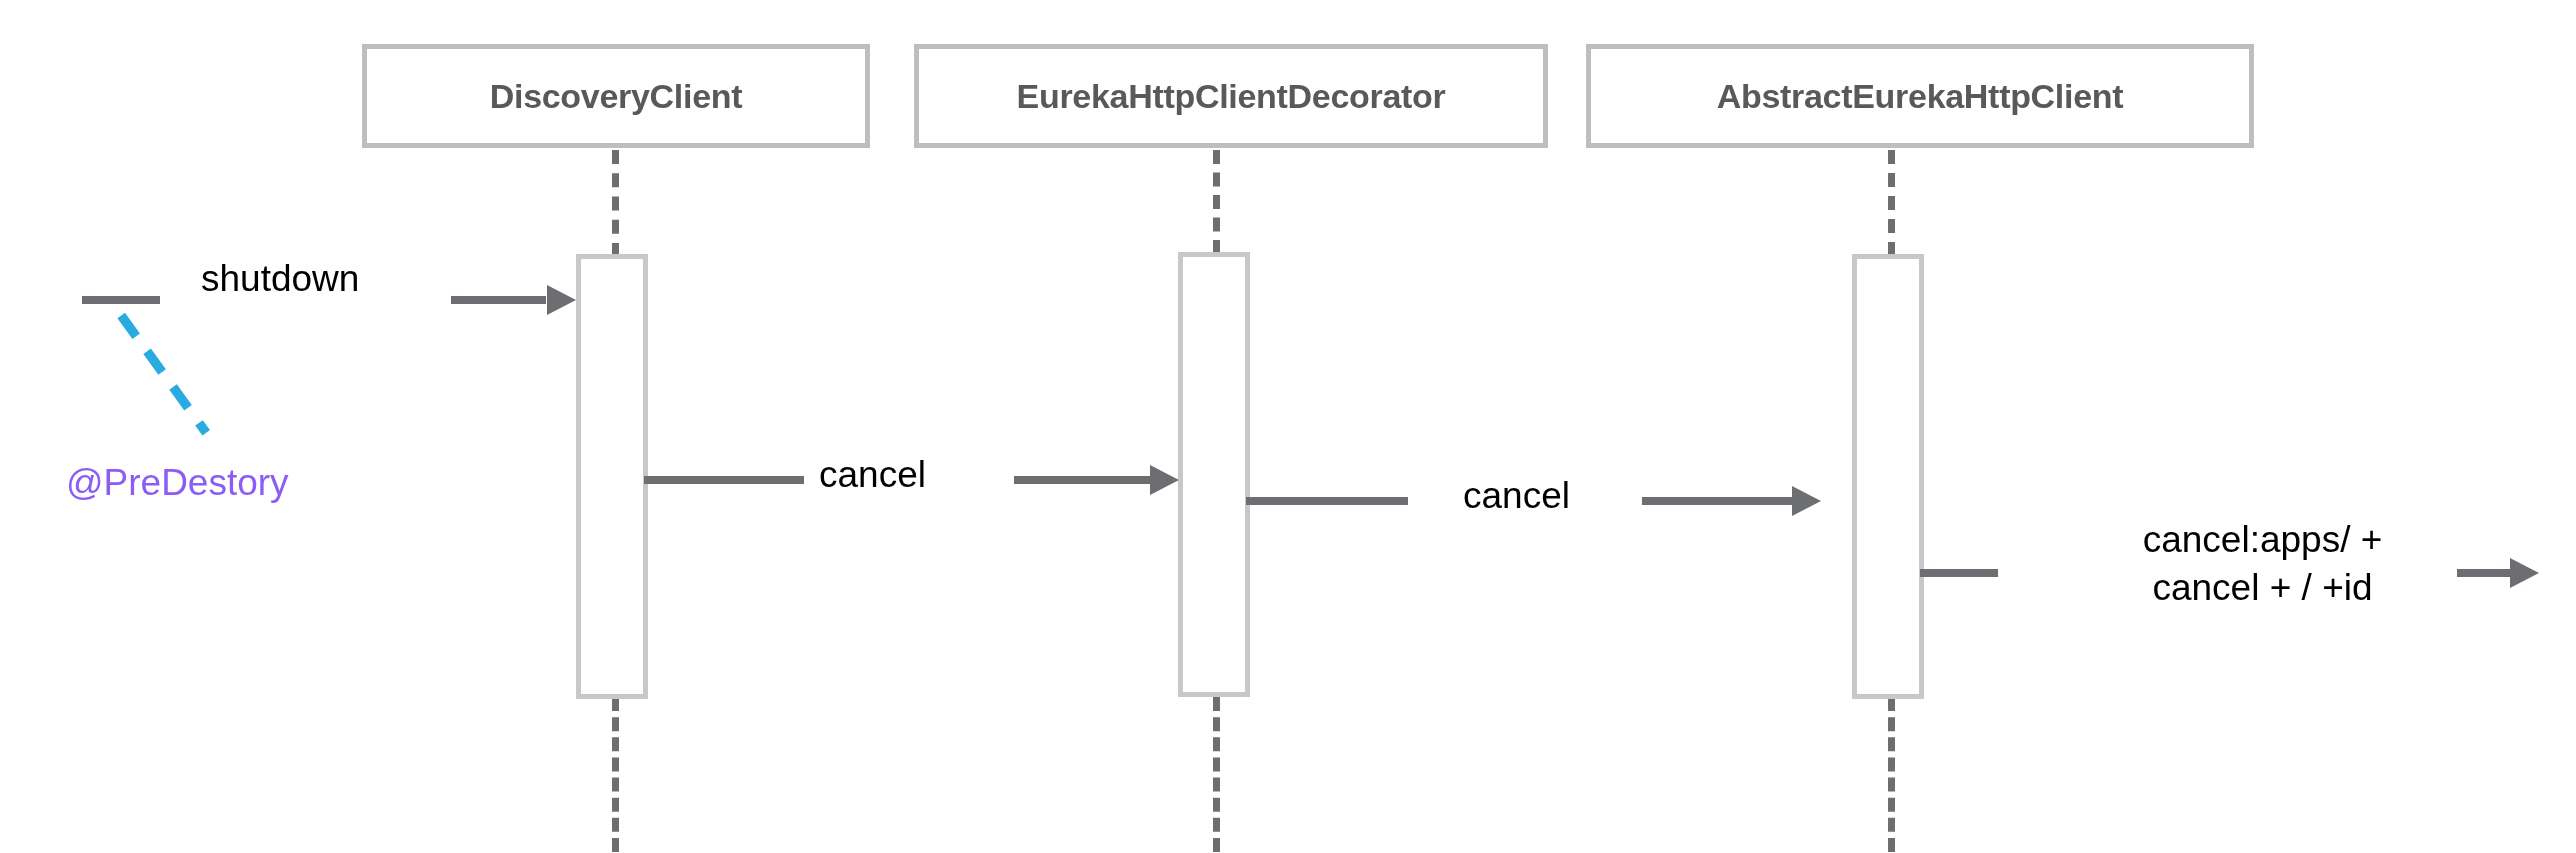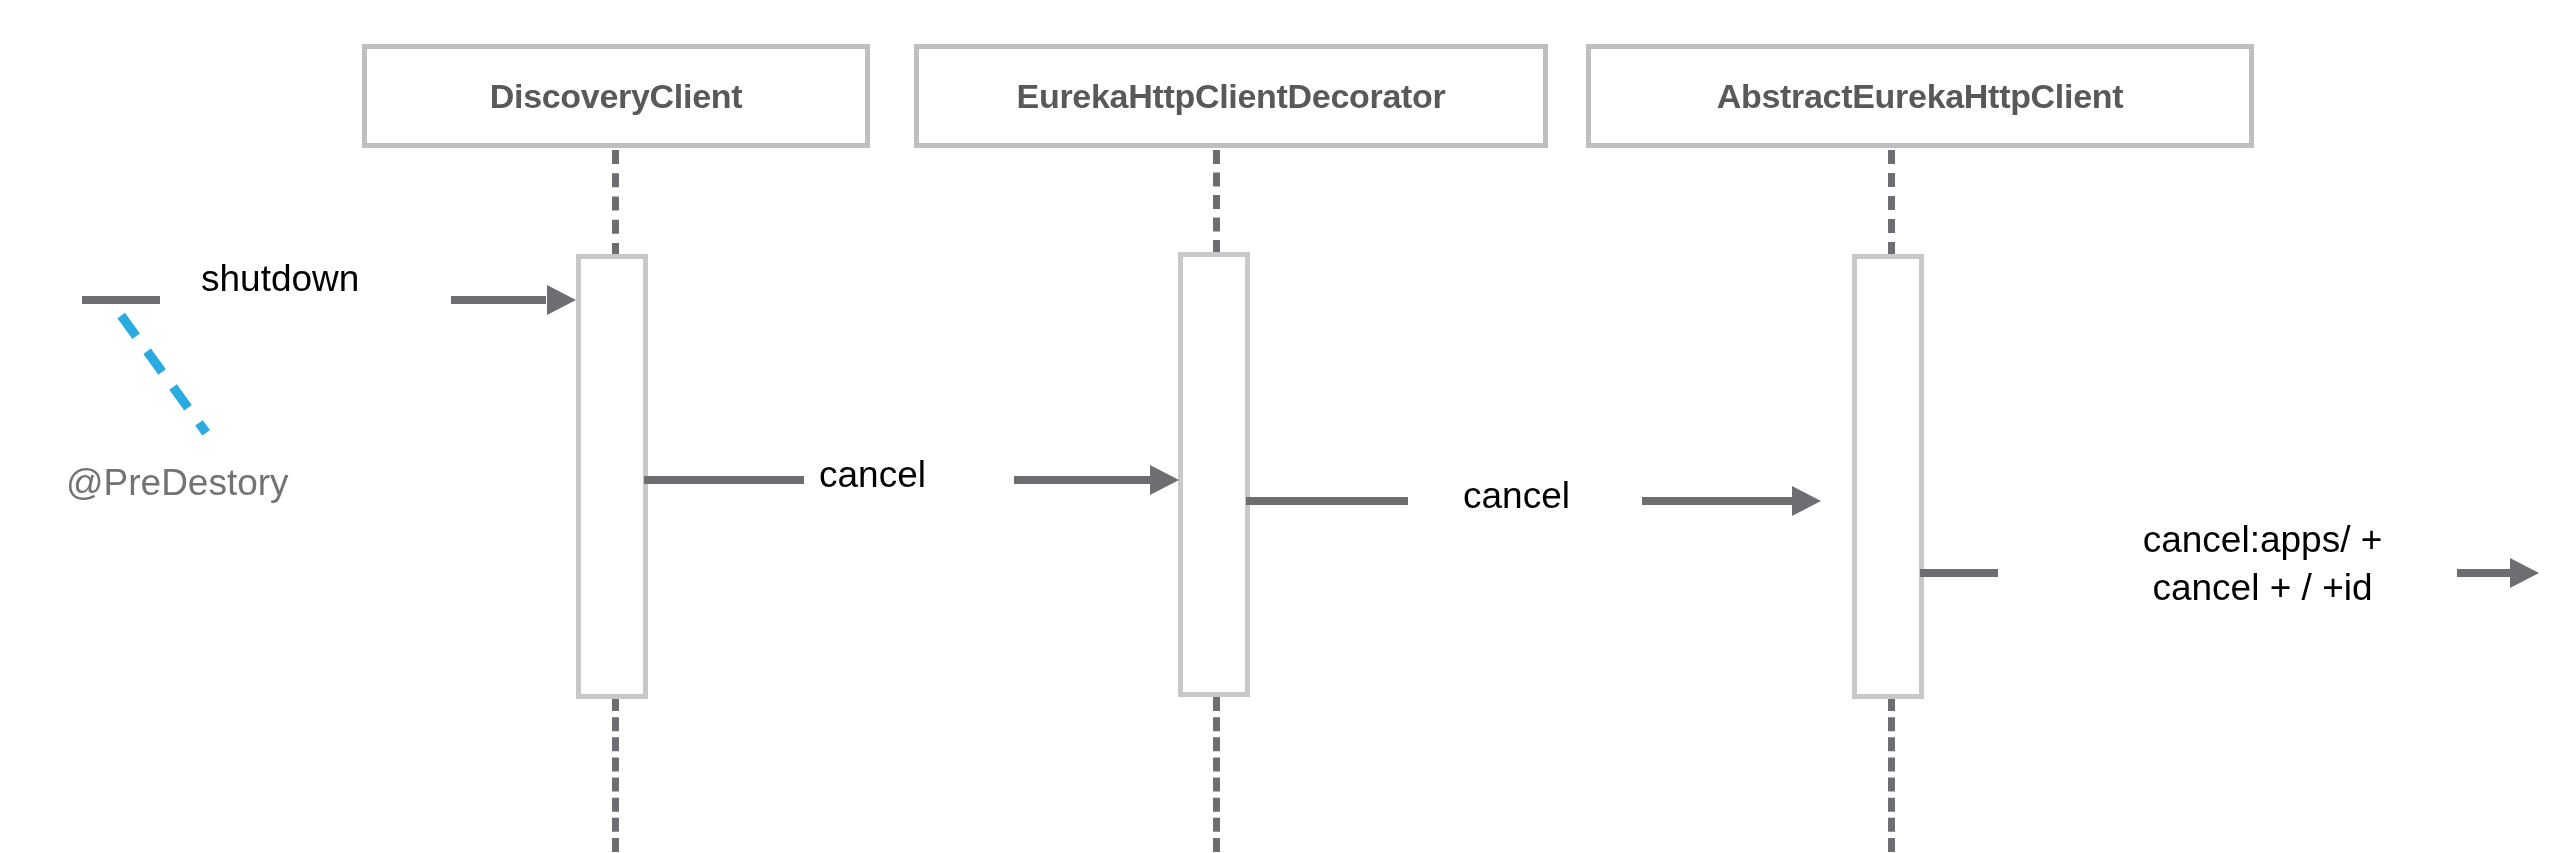--- a/index.html
+++ b/index.html
@@ -67,21 +67,21 @@
   .msg-label{
     position:absolute;
     font-size:37px;
     color:#000000;
     white-space:nowrap;
     line-height:1.0;
   }
   .note-label{
     position:absolute;
     font-size:37px;
-    color:#737373;
+    color:#8b5cf6;
     white-space:nowrap;
     line-height:1.0;
   }
   .multiline-label{
     position:absolute;
     font-size:37px;
     color:#000000;
     line-height:1.18;
     text-align:center;
     white-space:pre-line;

